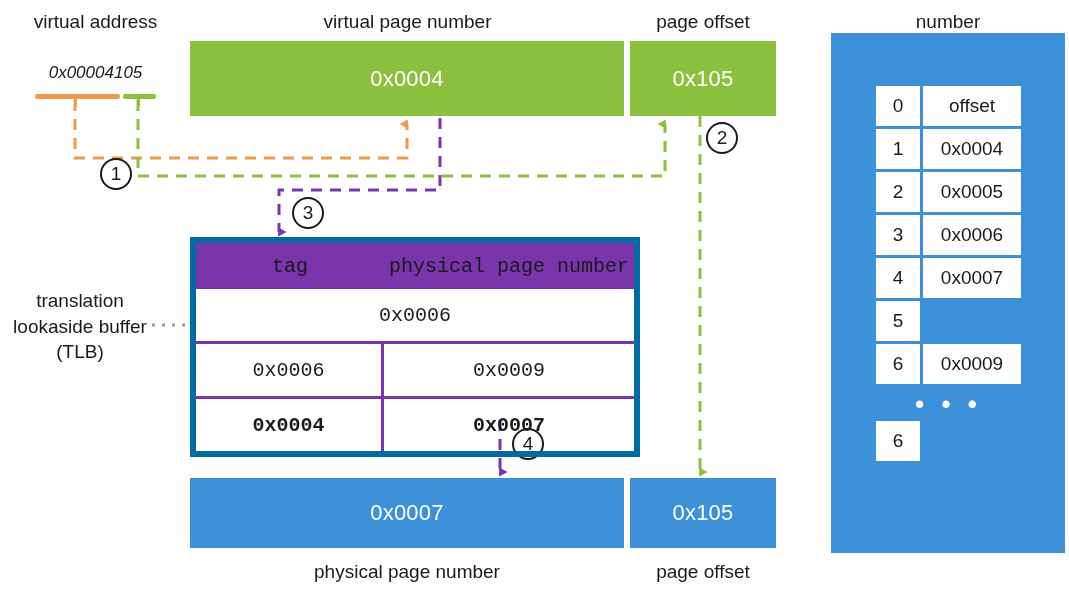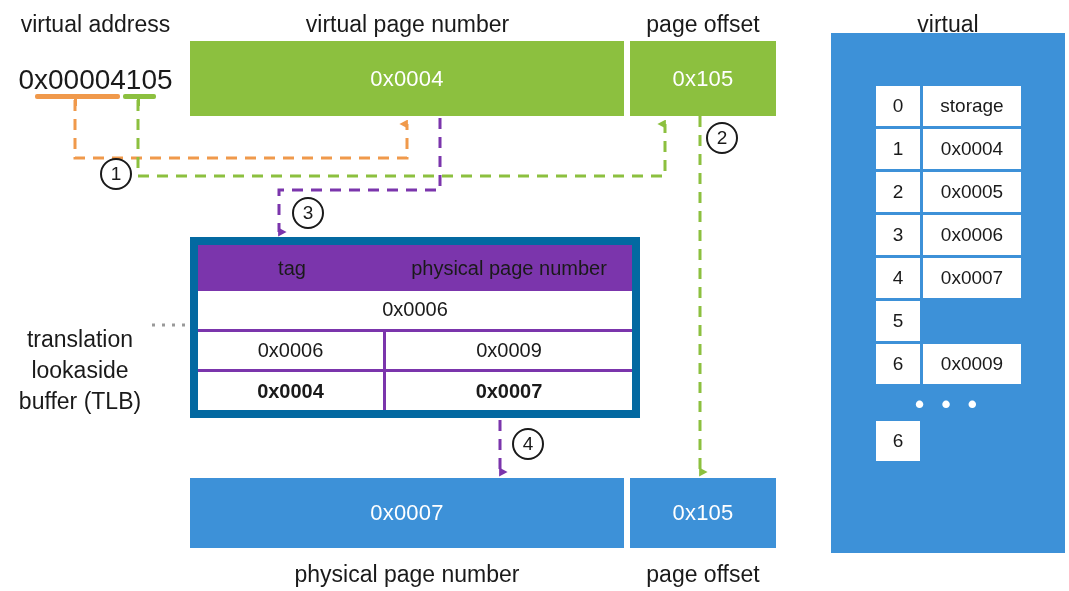--- a/index.html
+++ b/index.html
@@ -16,27 +16,27 @@
     position: relative;
     width: 1069px;
     height: 591px;
     background: #ffffff;
     overflow: hidden;
   }
 
   
   .label {
     position: absolute;
-    font-size: 23px;
+    font-size: 19px;
     color: #1a1a1a;
     text-align: center;
     white-space: nowrap;
     line-height: 1.25;
   }
-  .label.multiline { white-space: normal; margin-top: 36px; }
+  .label.multiline { white-space: normal; }
 
   
   .bar {
     position: absolute;
     display: flex;
     align-items: center;
     justify-content: center;
     color: #ffffff;
     font-size: 22px;
     letter-spacing: 0.2px;
@@ -47,25 +47,26 @@
   
   .span-bar { position: absolute; height: 5px; border-radius: 2px; }
   .span-tick { position: absolute; width: 3px; }
 
   
   #tlb-table {
     position: absolute;
     left: 190px;
     top: 237px;
     width: 450px;
-    height: 181px;
-    border: 8px solid #0369a1;
+    height: 220px;
+    border: 6px solid #0369a1;
     box-sizing: border-box;
     display: flex;
     flex-direction: column;
+    font-family: Liberation Mono, monospace;
   }
   #tlb-table .trow {
     display: flex;
     flex: 1 1 0;
     border-bottom: 3px solid #7B35AC;
     box-sizing: border-box;
   }
   #tlb-table .trow:last-child { border-bottom: none; }
   #tlb-table .trow.header {
     background: #7B35AC;
@@ -185,23 +186,23 @@
 
     <path d="M152 325 L190 325" fill="none" stroke="#9a9a9a" stroke-width="3" stroke-dasharray="3 7"></path>
   </svg>
 
   <div class="label" style="left:8px; top:10px; width:175px;">virtual address</div>
 
   <div class="label" style="left:190px; top:10px; width:435px;">virtual page number</div>
 
   <div class="label" style="left:630px; top:10px; width:146px;">page offset</div>
 
-  <div class="label" style="left:831px; top:10px; width:234px;">virtual</div>
-
-  <div class="label" style="left:8px; top:62px; width:175px; font-size:28px;">0x00004105</div>
+  <div class="label" style="left:831px; top:10px; width:234px;">number</div>
+
+  <div class="label" style="left:8px; top:62px; width:175px; font-size:17px;font-style:italic;">0x00004105</div>
 
   <div class="span-bar" style="left:35px; top:94px; width:85px; background:#F0994B;"></div>
   <div class="span-tick" style="left:74px; top:94px; height:12px; background:#F0994B;"></div>
 
   <div class="span-bar" style="left:123px; top:94px; width:33px; background:#8CC03F;"></div>
   <div class="span-tick" style="left:137px; top:94px; height:12px; background:#8CC03F;"></div>
 
   <div class="bar green" style="left:190px; top:41px; width:434px; height:75px;">
     <span>0x0004</span>
   </div>
@@ -256,21 +257,21 @@
 
   <div class="label" style="left:190px; top:560px; width:434px;">physical page number</div>
 
   <div class="label" style="left:630px; top:560px; width:146px;">page offset</div>
 
   <div id="memory-panel">
     <div id="memory-table">
 
       <div class="mrow">
         <div class="mcell idx">0</div>
-        <div class="mcell val">storage</div>
+        <div class="mcell val">offset</div>
       </div>
       <div class="mrow">
         <div class="mcell idx">1</div>
         <div class="mcell val">0x0004</div>
       </div>
       <div class="mrow">
         <div class="mcell idx">2</div>
         <div class="mcell val">0x0005</div>
       </div>
       <div class="mrow">

